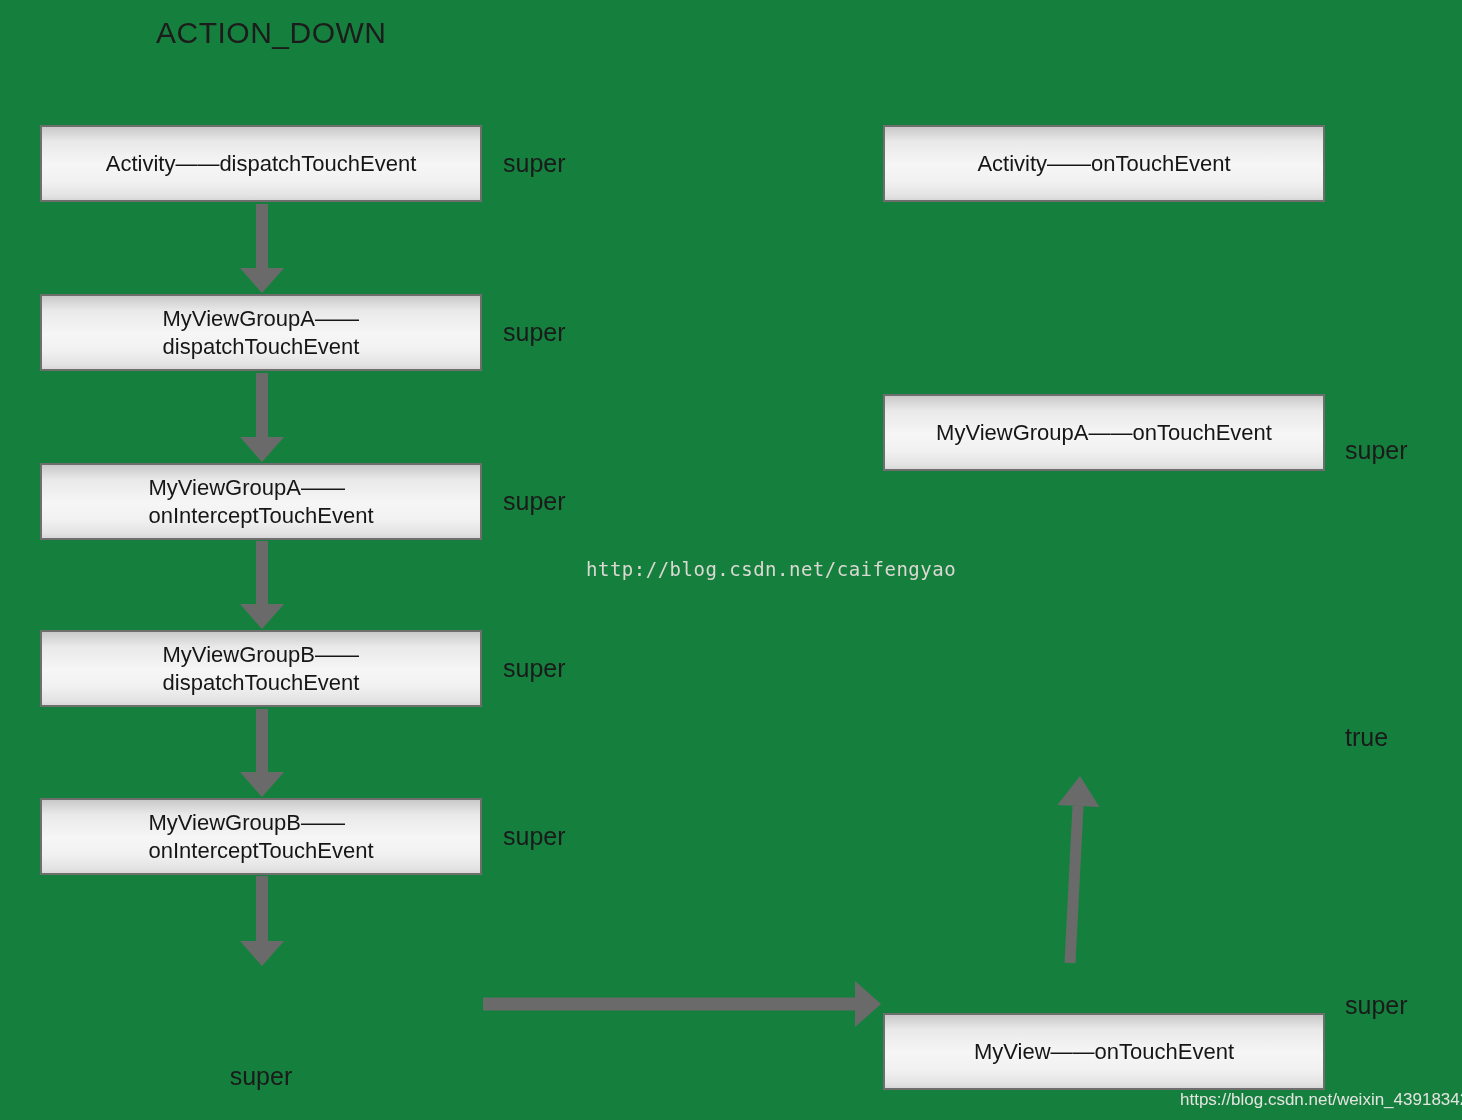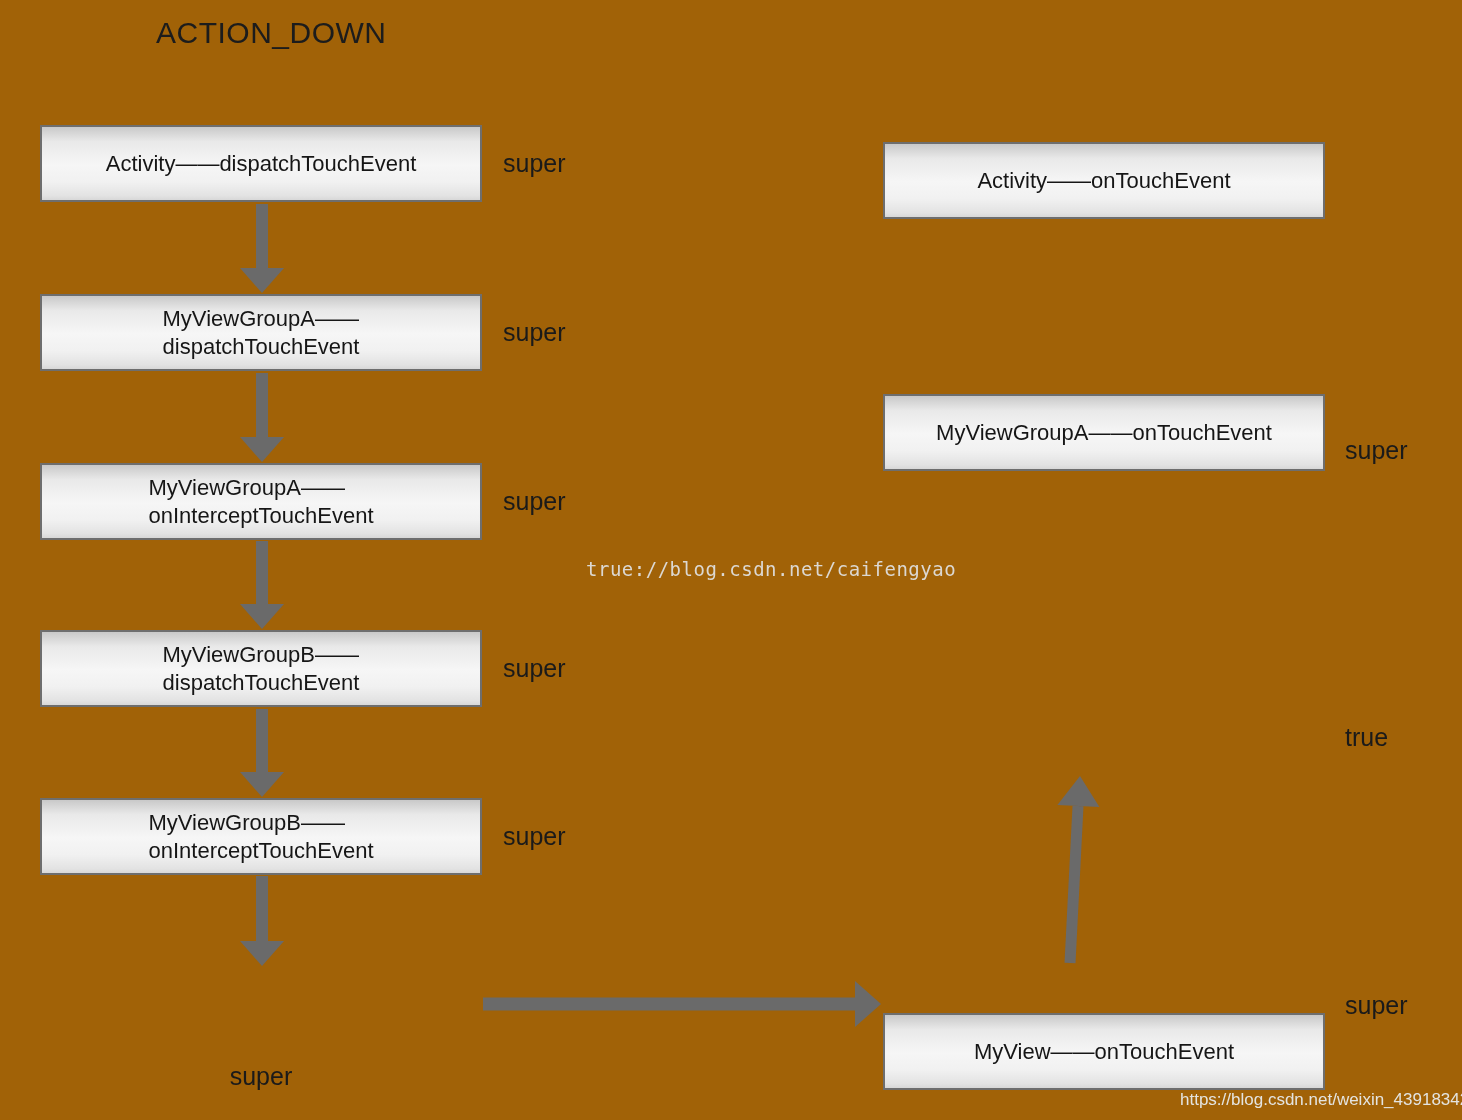--- a/index.html
+++ b/index.html
@@ -1,20 +1,20 @@
 <!DOCTYPE html>
 <html><head>
 <meta charset="utf-8">
 <style>
   html,body{margin:0;padding:0;background:#ffffff;}
   .canvas{
     position:relative;
     width:1462px;
     height:1120px;
-    background:#a16207;
+    background:#15803d;
     font-family:"Liberation Sans", sans-serif;
     overflow:hidden;
   }
   .diagram-title{
     position:absolute;
     left:156px;
     top:16px;
     font-size:30px;
     color:#1c1c1c;
     letter-spacing:0.5px;
@@ -88,21 +88,21 @@
   <div class="box left" style="top:125px">Activity——dispatchTouchEvent</div>
   <div class="box left" style="top:294px">MyViewGroupA——
 dispatchTouchEvent</div>
   <div class="box left" style="top:463px">MyViewGroupA——
 onInterceptTouchEvent</div>
   <div class="box left" style="top:630px">MyViewGroupB——
 dispatchTouchEvent</div>
   <div class="box left" style="top:798px">MyViewGroupB——
 onInterceptTouchEvent</div>
 
-  <div class="box right" style="top:142px">Activity——onTouchEvent</div>
+  <div class="box right" style="top:125px">Activity——onTouchEvent</div>
   <div class="box right" style="top:394px">MyViewGroupA——onTouchEvent</div>
   <div class="box right" style="top:1013px">MyView——onTouchEvent</div>
 
   <div class="side-label l" style="top:125px">super</div>
   <div class="side-label l" style="top:294px">super</div>
   <div class="side-label l" style="top:463px">super</div>
   <div class="side-label l" style="top:630px">super</div>
   <div class="side-label l" style="top:798px">super</div>
   <div class="bottom-label">super</div>
 
@@ -136,16 +136,16 @@
         <line x1="483" y1="1004" x2="856" y2="1004" stroke-width="13"></line>
         <polygon points="855,981 855,1027 881,1004" stroke="none"></polygon>
       </g>
       <g>
         <line x1="1070" y1="963" x2="1078" y2="806" stroke-width="11"></line>
         <polygon points="1057.4,804.9 1099.4,807.1 1080,776" stroke="none"></polygon>
       </g>
     </g>
   </svg>
 
-  <div class="watermark-center">true://blog.csdn.net/caifengyao</div>
+  <div class="watermark-center">http://blog.csdn.net/caifengyao</div>
   <div class="watermark-corner">https://blog.csdn.net/weixin_43918342</div>
 
 </div>
 
 </body></html>

